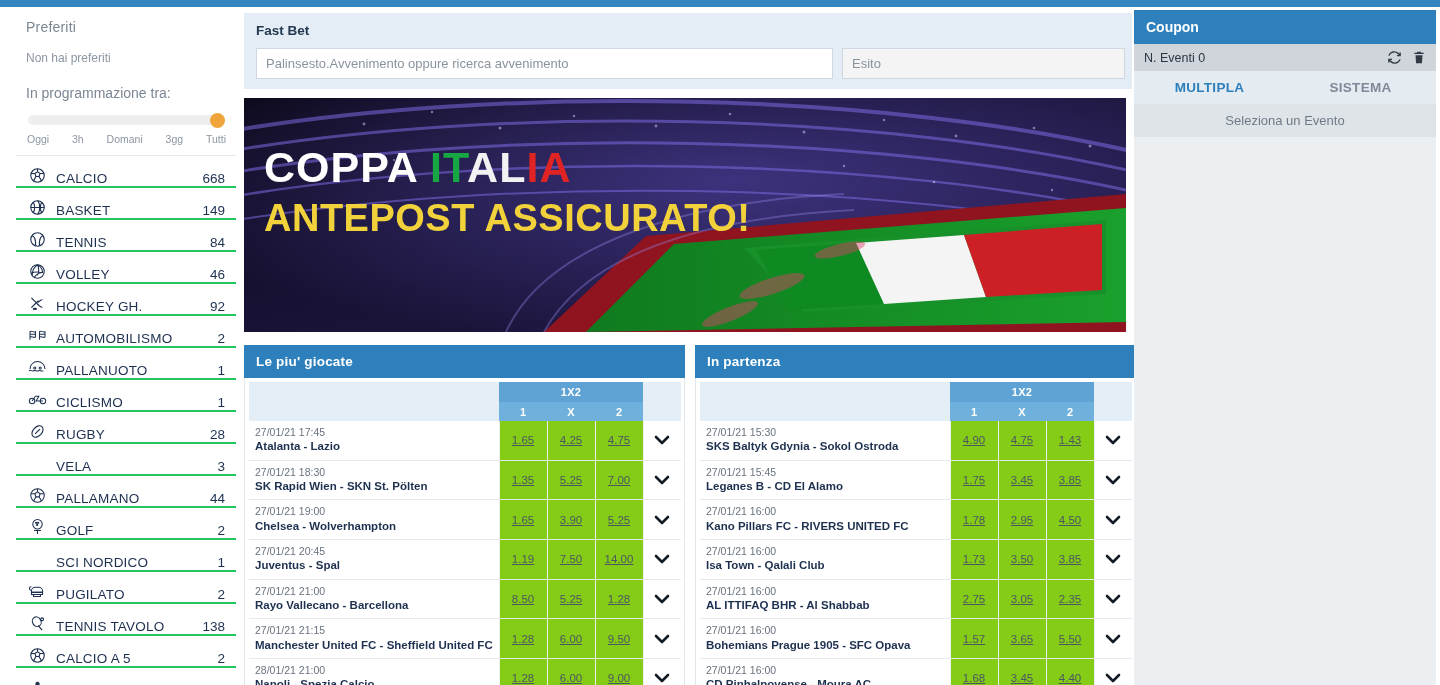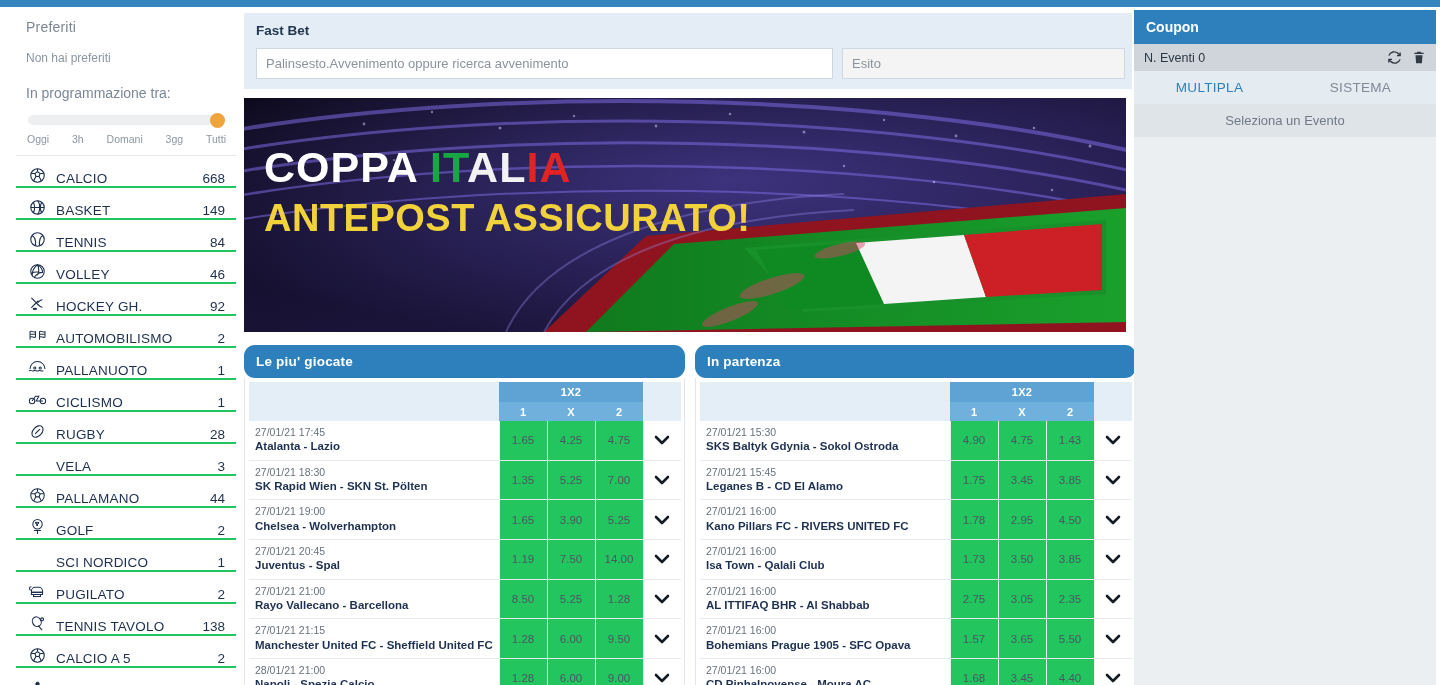--- a/index.html
+++ b/index.html
@@ -96,21 +96,21 @@
   .bn-l1 .w { color: #ffffff; }
   .bn-l1 .g { color: #17a844; }
   .bn-l1 .wh { color: #f2f2f2; }
   .bn-l1 .r { color: #e02424; }
   .bn-l2 { font-size: 38px; color: #f2d23a; margin-top: 10px; letter-spacing: .5px; }
   
   .panels { display: flex; gap: 10px; margin: 13px 0 0 8px; }
   .panel { width: 441px; background: #fff; }
   .panel-head {
     background: #2e80bc; color: #fff; font-size: 13.5px; font-weight: bold;
-    padding: 9px 12px; letter-spacing: .2px; border-radius: 11px;
+    padding: 9px 12px; letter-spacing: .2px;
   }
   .panel-body { border: 1px solid #e2e6ea; border-top: none; padding: 4px; }
   table.odds { width: 100%; border-collapse: collapse; table-layout: fixed; }
   table.odds col.c-ev { width: 250px; }
   table.odds col.c-o  { width: 48px; }
   table.odds col.c-ar { width: 38px; }
   .th-blank { background: #e4eef6; border: none; }
   .th-group {
     background: #5ea3d4; color: #fff; font-size: 11px; font-weight: bold;
     text-align: center; height: 20px; letter-spacing: .3px;
@@ -126,22 +126,22 @@
     padding: 4px 6px 5px 6px; vertical-align: middle;
     border-right: 1px solid #eceff2;
   }
   .ev-date { font-size: 10.5px; color: #68727e; line-height: 1.35; }
   .ev-name {
     font-size: 11.5px; color: #1e3050; font-weight: bold;
     line-height: 1.35; white-space: nowrap; overflow: hidden;
   }
   td.odd {
     text-align: center; font-size: 11.5px; color: #4c5663;
-    background: #22c55e; border-right: 1px solid #eceff2;
-    cursor: pointer; height: 31px;
+    background: #84cc16; border-right: 1px solid #eceff2;
+    cursor: pointer; height: 31px; text-decoration: underline;
   }
   td.arrow { text-align: center; cursor: pointer; }
   .chev { display: inline-block; color: #131b24; }
   
   .coupon {
     position: absolute; left: 1134px; top: 10px;
     width: 302px; height: 675px; background: #eceff2;
   }
   .coupon-head {
     background: #2e80bc; color: #fff; font-size: 14px; font-weight: bold;
@@ -149,21 +149,21 @@
   }
   .coupon-count {
     background: #cfd5da; display: flex; align-items: center;
     padding: 6px 10px; font-size: 12.5px; color: #2b3644;
   }
   .coupon-count .sp { flex: 1 1 auto; }
   .cc-ico { margin-left: 10px; cursor: pointer; color: #313a45; display: flex; }
   .coupon-tabs { display: flex; background: #e4ebf1; }
   .ctab {
     flex: 1 1 50%; text-align: center; padding: 9px 0;
-    font-size: 13.5px; font-weight: normal; letter-spacing: .3px;
+    font-size: 13.5px; font-weight: bold; letter-spacing: .3px;
     cursor: pointer;
   }
   .ctab.active { color: #2e80bc; }
   .ctab.idle { color: #7f8a96; }
   .coupon-empty {
     background: #dfe4e9; text-align: center; padding: 9px 13px;
     font-size: 13px; color: #6f7a86;
   }
   .coupon-rest { background: #eceff2; height: 100%; }
 </style>

